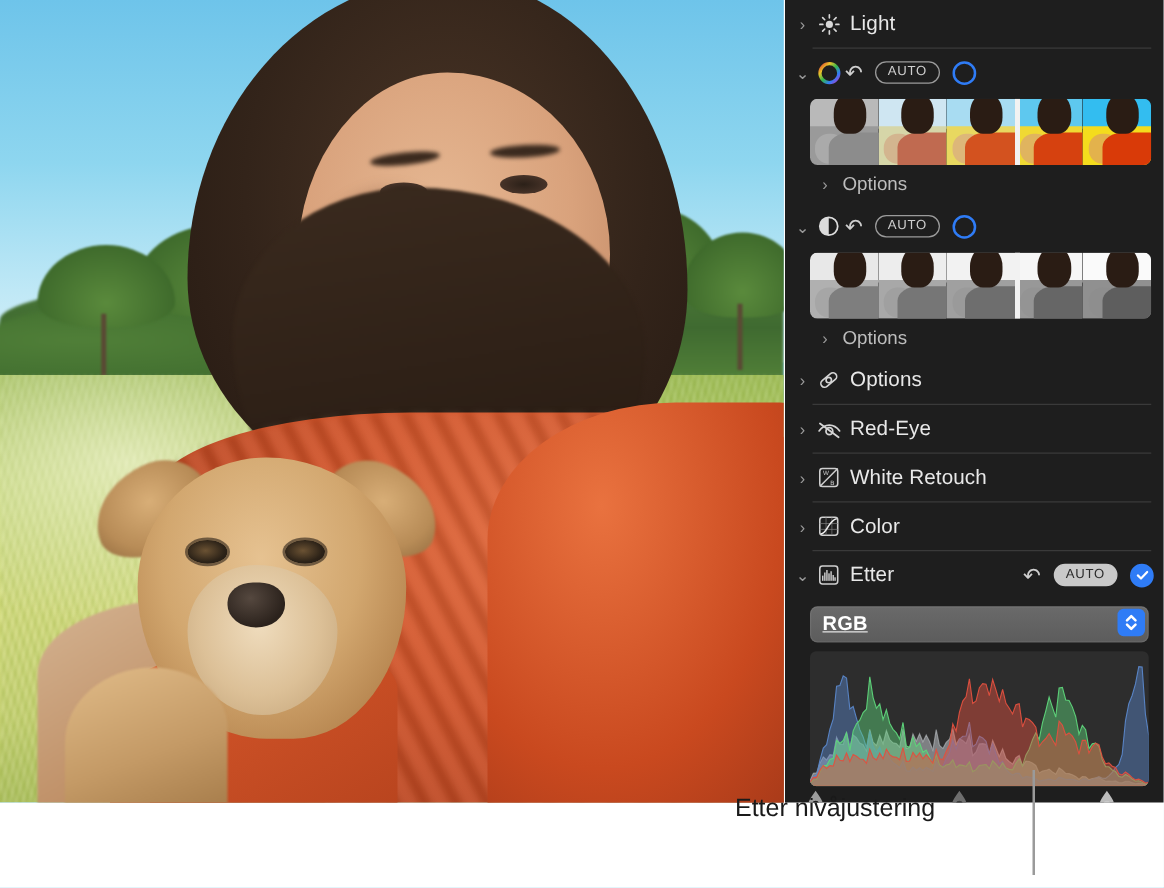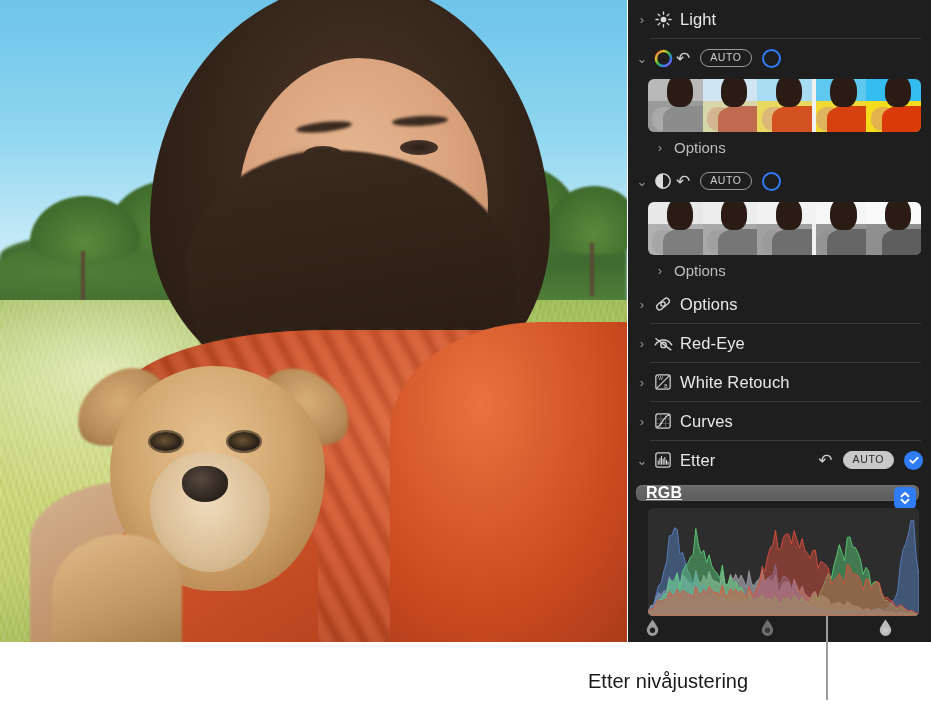--- a/index.html
+++ b/index.html
@@ -361,22 +361,22 @@
   }
   .strip .sel-bar {
     position: absolute;
     top: 0; bottom: 0;
     width: 4px;
     background: #f2f2f2;
   }
 
   
   .popup {
-    margin: 6px 12px 0 8px;
-    height: 16px;
+    margin: 6px 12px 0 20px;
+    height: 29px;
     background: linear-gradient(180deg,#6a6a6a 0%, #5c5c5c 100%);
     border-radius: 6px;
     display: flex;
     align-items: center;
     position: relative;
     box-shadow: inset 0 0 0 1px rgba(255,255,255,0.07);
     text-decoration: underline;
   }
   .popup .pval {
     padding-left: 10px;
@@ -415,21 +415,21 @@
   }
   .drop {
     position: absolute;
     top: 3px;
     width: 13px; height: 17px;
   }
 
   
   #caption {
     position: absolute;
-    left: 588px; top: 670px;
+    left: 588px; top: 636px;
     font-size: 20px;
     color: #1a1a1a;
     white-space: nowrap;
   }
   #leader {
     position: absolute;
     left: 826px; top: 616px;
     width: 2px; height: 84px;
     background: #9a9a9a;
   }
@@ -677,21 +677,21 @@
 
   <div class="row">
     <span class="disc">›</span>
     <span class="ico">
       <svg width="20" height="20" viewBox="0 0 24 24">
         <rect x="3.4" y="3.4" width="17.2" height="17.2" rx="2.6" fill="none" stroke="#cfcfcf" stroke-width="1.5"></rect>
         <path d="M3.4 9.4h17.2M3.4 15h17.2M9.4 3.4v17.2M15 3.4v17.2" stroke="#7a7a7a" stroke-width="0.7"></path>
         <path d="M4.4 19.4C8 19 10 14.4 12 11.4s4-6 7.6-6.6" fill="none" stroke="#eeeeee" stroke-width="1.5"></path>
       </svg>
     </span>
-    <span class="label">Curves</span>
+    <span class="label">Color</span>
   </div>
   <div class="sep"></div>
 
   <div class="row">
     <span class="disc">⌄</span>
     <span class="ico">
       <svg width="20" height="20" viewBox="0 0 24 24">
         <rect x="3.4" y="3.4" width="17.2" height="17.2" rx="2.6" fill="none" stroke="#cfcfcf" stroke-width="1.5"></rect>
         <g fill="#d8d8d8">
           <rect x="5.6" y="12.6" width="1.3" height="5"></rect>

